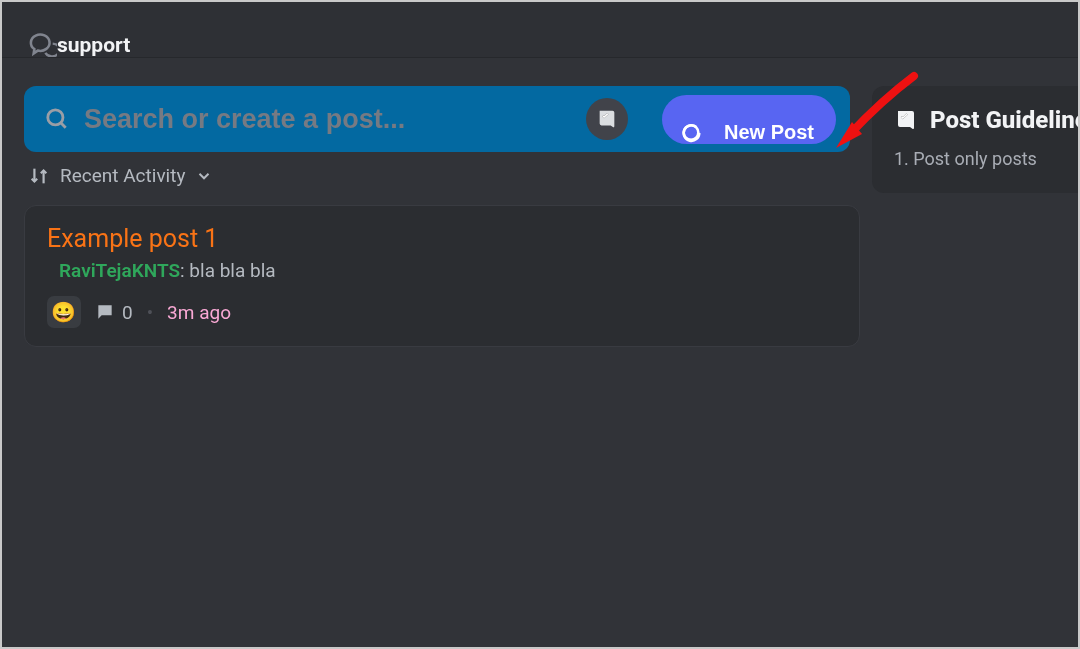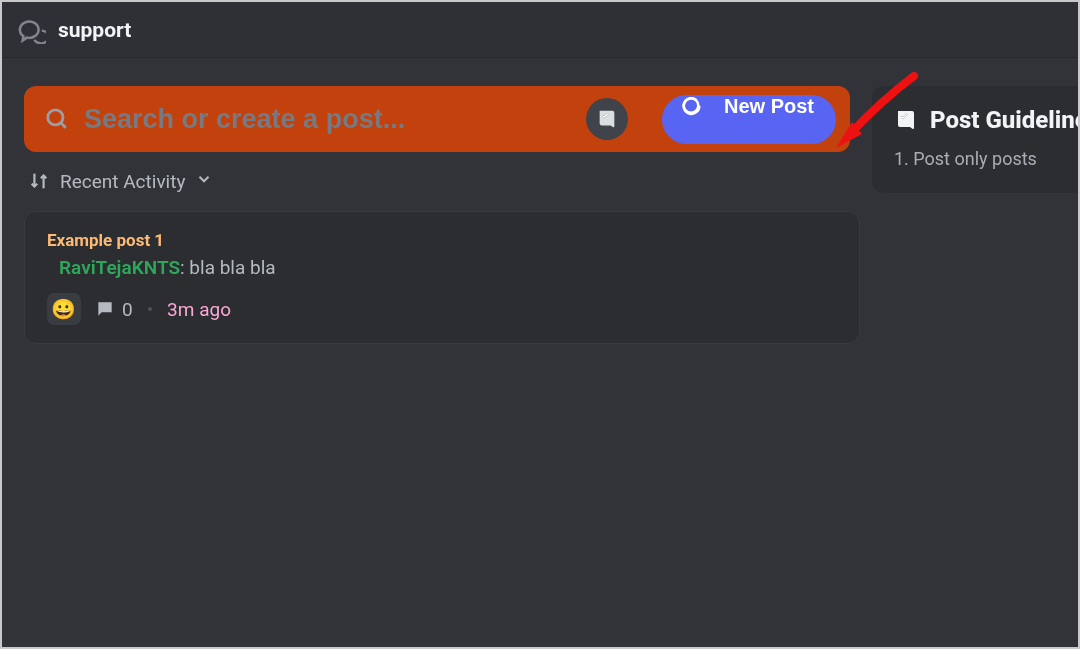--- a/index.html
+++ b/index.html
@@ -16,23 +16,22 @@
     position: relative;
     overflow: hidden;
   }
 
   
   .header {
     height: 56px;
     background: #2e3035;
     border-bottom: 1px solid #26282c;
     display: flex;
-    align-items: center;
-    padding: 0 16px;
-    gap: 12px;
+    align-items: flex-end;
+    padding: 0 27px;
   }
   .header .channel-icon { color: #80848e; display: flex; align-items: center; }
   .header-title {
     color: #f2f3f5;
     font-size: 21px;
     font-weight: 700;
   }
 
   
   .body {
@@ -40,21 +39,21 @@
     height: calc(100% - 56px);
   }
   .main {
     flex: 1;
     padding: 28px 22px 0 22px;
     overflow: hidden;
   }
 
   
   .search-row {
-    background: #c2410c;
+    background: #0369a1;
     border-radius: 12px;
     height: 66px;
     display: flex;
     align-items: center;
     padding: 0 14px 0 20px;
     gap: 14px;
   }
   .search-icon { color: #9a9ea6; display: flex; align-items: center; }
   .search-input {
     flex: 1;
@@ -76,51 +75,51 @@
   .guidelines-chip svg { color: #dbdee1; }
   .new-post-btn {
     height: 49px;
     background: #5865f2;
     color: #fff;
     border: none;
     border-radius: 25px;
     padding: 0 22px 0 18px;
     font-size: 20px;
     font-weight: 700;
-    display: flex; align-items: flex-start; gap: 22px;
+    display: flex; align-items: flex-end; gap: 22px;
     cursor: pointer;
     margin-left: 20px;
   }
 
   
   .sort-row {
-    display: flex; 
+    display: flex; align-items: center;
     gap: 10px;
-    margin: 18px 0 18px 0;
+    margin: 12px 0 18px 0;
     padding-left: 4px;
     color: #b5bac1;
     font-size: 19px;
     cursor: pointer;
     user-select: none;
   }
   .sort-row .sort-icon { color: #b5bac1; display:flex; }
   .sort-row .chev { color: #b5bac1; display:flex; }
 
   
   .post-card {
     background: #2b2d31;
     border: 1px solid #393b41;
     border-radius: 12px;
     padding: 18px 22px 18px 22px;
     width: 836px;
   }
   .post-title {
-    color: #fdba74;
-    font-size: 17px;
-    font-weight: 700;
+    color: #f97316;
+    font-size: 25px;
+    font-weight: 400;
     margin-bottom: 6px;
   }
   .post-preview {
     font-size: 19px;
     color: #b5bac1;
     margin-bottom: 14px;
   }
   .post-preview .author { color: #2fa75b; font-weight: 600; margin-left: 12px; }
   .post-meta {
     display: flex; align-items: center; gap: 14px;

